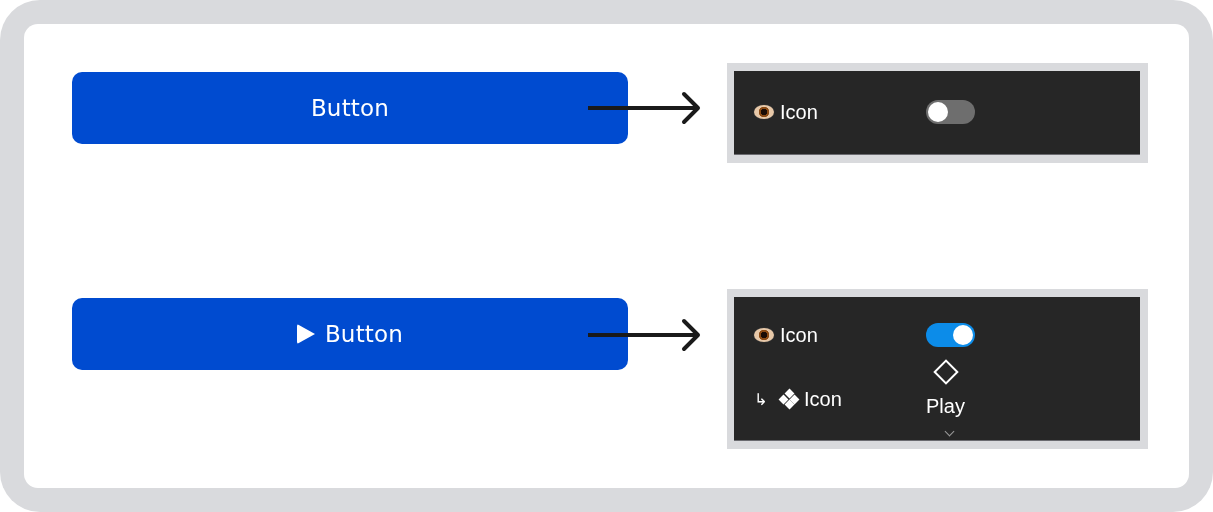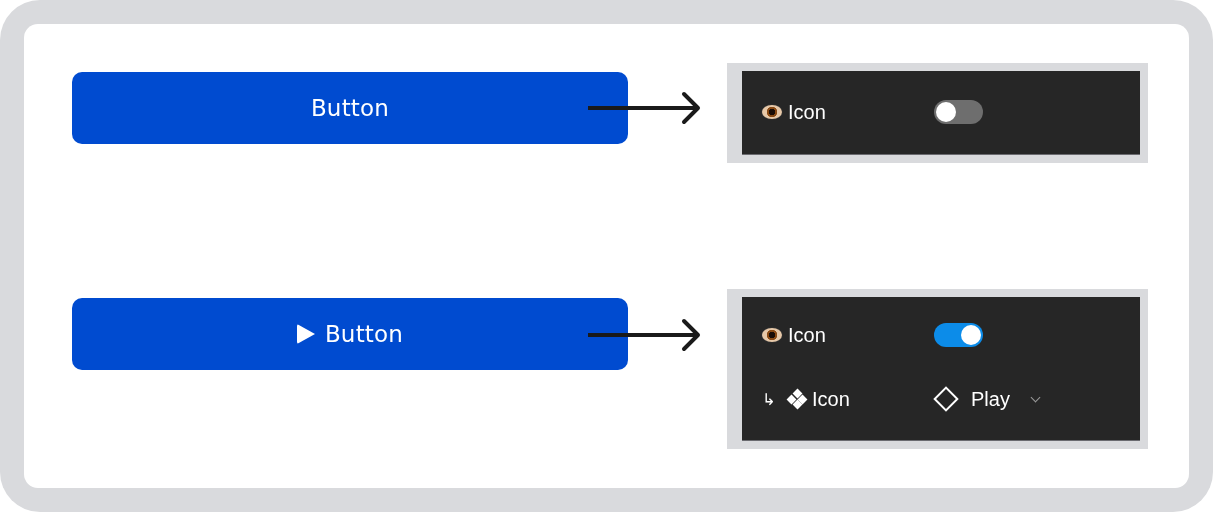--- a/index.html
+++ b/index.html
@@ -48,21 +48,21 @@
     .arrow {
       position: absolute; left: 588px; width: 116px; height: 40px;
     }
     .arrow.a1 { top: 88px; }
     .arrow.a2 { top: 315px; }
     .panel {
       position: absolute;
       left: 727px; width: 421px;
       background: #d9dadd;
       box-sizing: border-box;
-      padding: 8px 8px 8px 15px;
+      padding: 8px 8px 8px 7px;
     }
     .panel.p1 { top: 63px; height: 100px; }
     .panel.p2 { top: 289px; height: 160px; }
     .panel-inner {
       width: 100%; height: 100%;
       background: #262626;
       position: relative;
       border-bottom: 1px solid #6b6b70;
       box-sizing: border-box;
     }
@@ -114,20 +114,21 @@
       background: #ffffff;
       transform: rotate(45deg);
     }
     .instance-select {
       position: absolute; left: 192px;
       display: flex; align-items: center; gap: 14px;
       color: #ffffff;
       font-family: "Liberation Sans", sans-serif;
       font-size: 20px;
       cursor: pointer;
+      flex-direction: column;
     }
     .diamond-icon {
       width: 14px; height: 14px;
       border: 2px solid #ffffff;
       transform: rotate(45deg);
       display: inline-block;
       margin-left: 3px; margin-right: 2px;
     }
     .chevron-icon {
       width: 6px; height: 6px;

